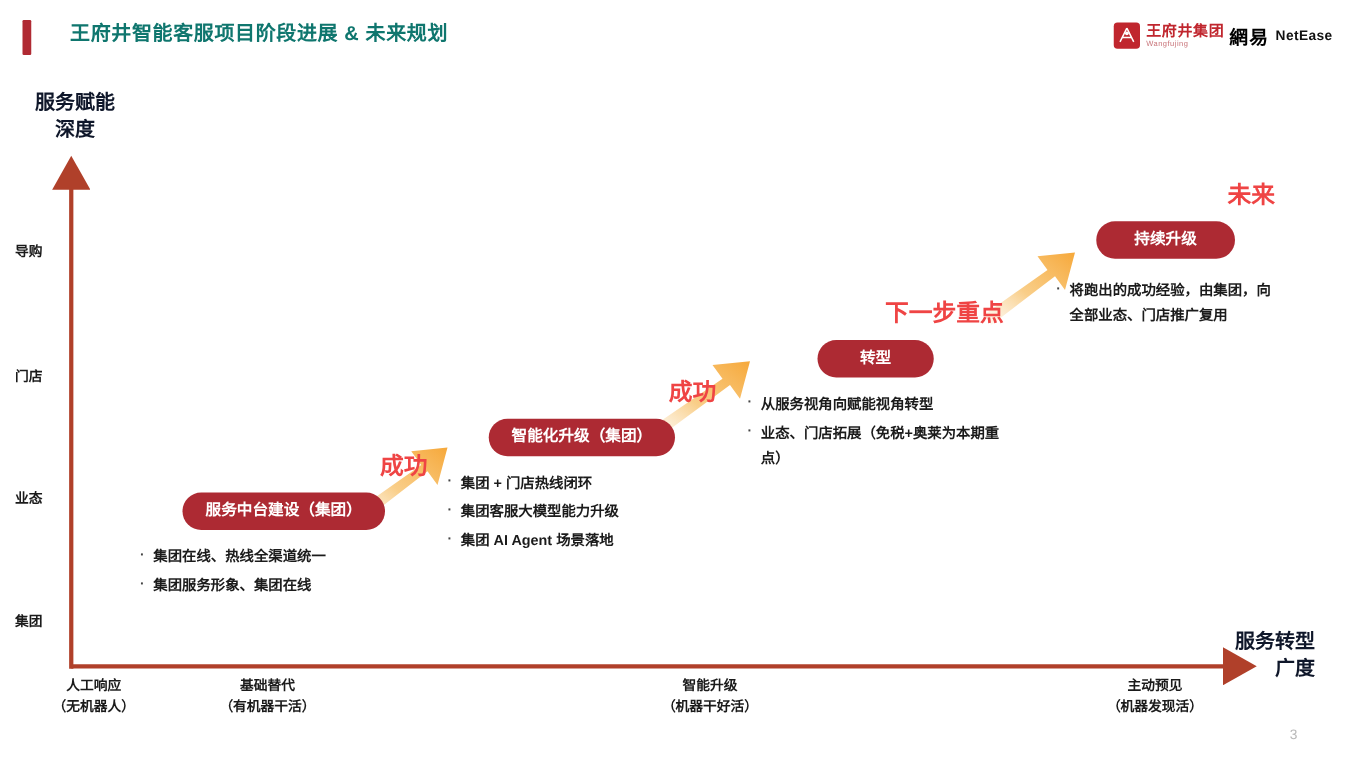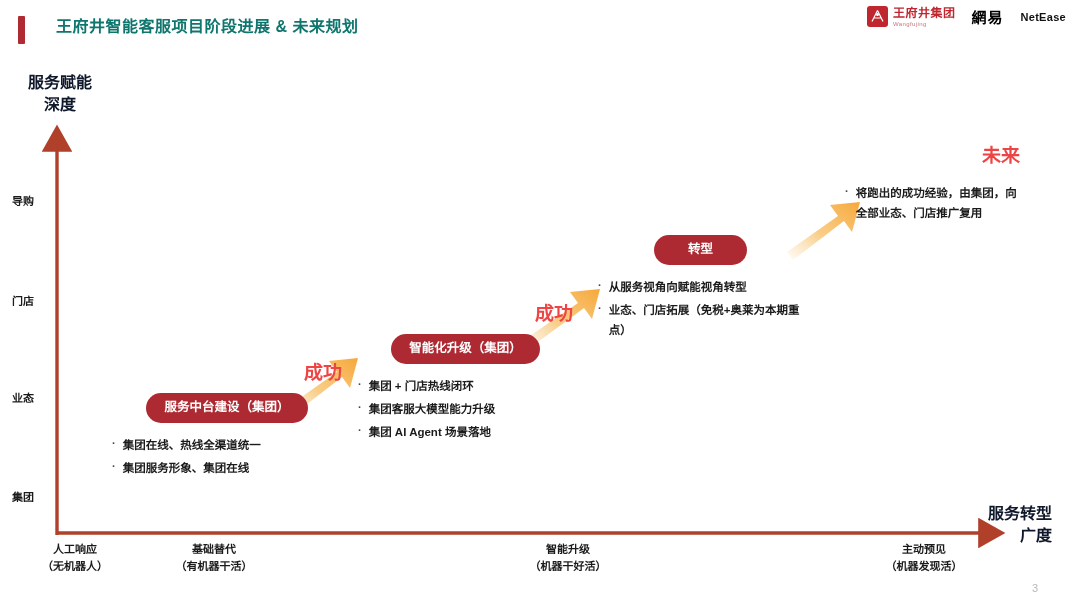--- a/index.html
+++ b/index.html
@@ -20,33 +20,33 @@
     position:absolute;left:18px;top:16px;width:7px;height:28px;
     background:#B02A33;border-radius:1px;
   }
   .slide-title{
     position:absolute;left:56px;top:13px;
     font-size:16px;font-weight:bold;letter-spacing:.5px;
     color:#0f766e;white-space:nowrap;
   }
 
   
-  .logos{position:absolute;right:14px;top:6px;display:flex;align-items:center;gap:16px;}
+  .logos{position:absolute;right:14px;top:18px;display:flex;align-items:center;gap:4px;}
   .wfj-logo{display:flex;align-items:center;gap:5px;}
   .wfj-mark{
     width:21px;height:21px;border-radius:3px;background:#C0262E;
     position:relative;flex:0 0 auto;
   }
   .wfj-mark svg{position:absolute;left:3px;top:3px;}
   .wfj-text{display:flex;flex-direction:column;line-height:1;}
   .wfj-cn{font-size:12px;font-weight:bold;color:#C0262E;letter-spacing:.5px;}
   .wfj-en{font-size:6px;color:#C9757A;letter-spacing:.4px;margin-top:2px;}
   .ne-logo{display:flex;align-items:center;gap:5px;}
   .ne-cn{font-size:15px;font-weight:bold;color:#000000;letter-spacing:1px;}
-  .ne-en{font-size:11px;font-weight:bold;color:#111;letter-spacing:.3px;margin-left:12px;}
+  .ne-en{font-size:11px;font-weight:bold;color:#111;letter-spacing:.3px;}
 
   
   .axis-layer{position:absolute;inset:0;pointer-events:none;}
   .axis-title{
     position:absolute;color:#0f172a;font-weight:bold;font-size:16px;
     line-height:1.35;white-space:nowrap;
   }
   .y-axis-title{left:10px;top:72px;text-align:center;width:100px;}
   .x-axis-title{left:970px;top:503px;text-align:right;width:82px;}
 
@@ -213,37 +213,41 @@
         <span class="txt">集团客服大模型能力升级</span>
       </div>
       <div class="bullet">
         <span class="dot">·</span>
         <span class="txt">集团 AI Agent 场景落地</span>
       </div>
     </div>
   </div>
 
   <div class="stage" style="left:598px;top:235px;width:205px;">
+    <div class="stage-heading">下一步重点</div>
     <div class="pill-wrap">
       <span class="pill" style="padding:8px 34px;">转型</span>
     </div>
     <div class="bullets">
       <div class="bullet">
         <span class="dot">·</span>
         <span class="txt">从服务视角向赋能视角转型</span>
       </div>
       <div class="bullet">
         <span class="dot">·</span>
         <span class="txt">业态、门店拓展（免税+奥莱为本期重点）</span>
       </div>
     </div>
   </div>
 
   <div class="stage" style="left:845px;top:140px;width:175px;">
     <div class="stage-heading">未来</div>
+    <div class="pill-wrap">
+      <span class="pill" style="padding:8px 30px;">持续升级</span>
+    </div>
     <div class="bullets" style="margin-top:16px;">
       <div class="bullet">
         <span class="dot">·</span>
         <span class="txt">将跑出的成功经验，由集团，向全部业态、门店推广复用</span>
       </div>
     </div>
   </div>
 
   <div class="pagenum">3</div>
 

